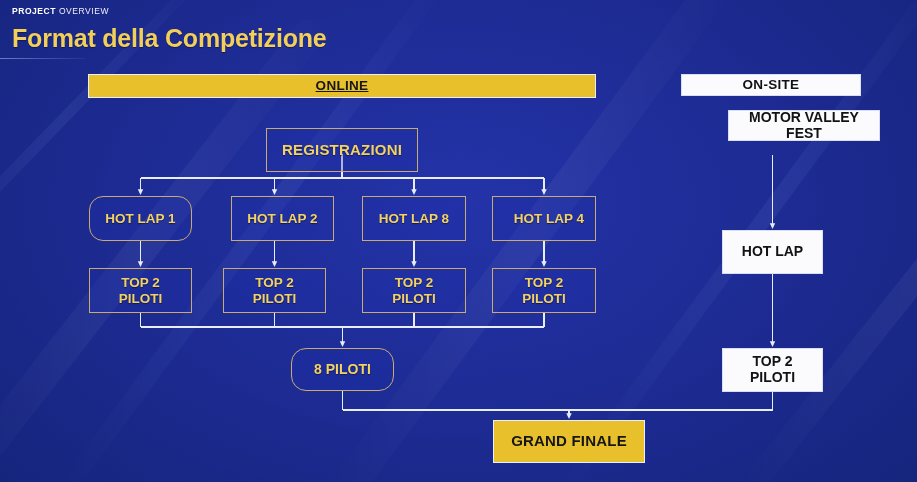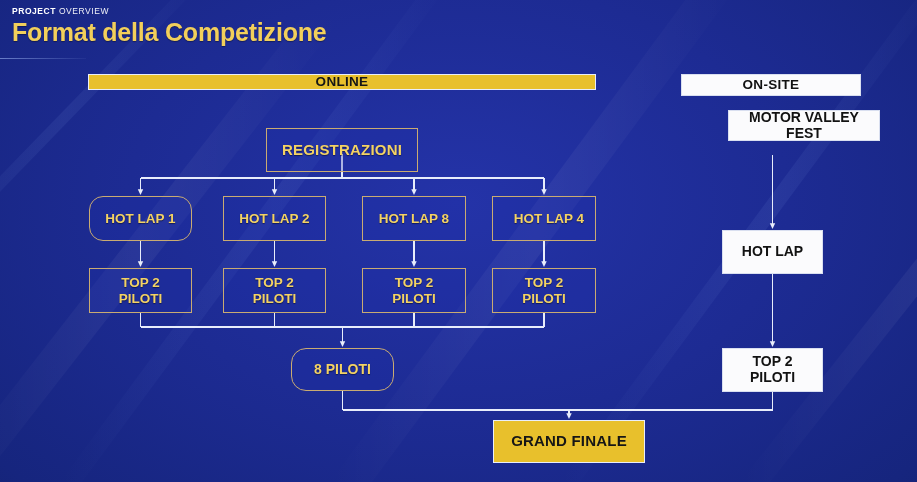--- a/index.html
+++ b/index.html
@@ -25,21 +25,21 @@
   
   #header { position:absolute; left:12px; top:6px; z-index:4; }
   #eyebrow {
     font-size:8.5px; letter-spacing:.55px; color:#ffffff;
     white-space:nowrap; line-height:11px;
   }
   #eyebrow .b { font-weight:bold; }
   #eyebrow .l { font-weight:normal; opacity:.93; }
   #title {
     font-size:25px; font-weight:bold; color:#f2cf5b;
-    letter-spacing:-.2px; line-height:30px; margin-top:0;
+    letter-spacing:-.2px; line-height:30px; margin-top:6px;
     white-space:nowrap;
     text-shadow:0 1px 1px rgba(0,0,0,.35);
   }
   #title-rule {
     position:absolute; left:0; top:58px; width:86px; height:1px;
     background:linear-gradient(to right, rgba(170,195,255,.55), rgba(170,195,255,.05));
     z-index:4;
   }
 
   
@@ -64,28 +64,28 @@
     color:#161616;
   }
   
   .node.white {
     background:#fbfbfd;
     border:1px solid #d9dff0;
     color:#121212;
   }
 
   
-  #banner-online { left:88px;  top:74px; width:508px; height:16px; font-size:13.5px; letter-spacing:.3px; }
+  #banner-online { left:88px;  top:74px; width:508px; height:24px; font-size:13.5px; letter-spacing:.3px;text-decoration:underline; }
   #banner-onsite { left:681px; top:74px; width:180px; height:22px; font-size:13.5px; letter-spacing:.3px; }
 
   
   #n-registrazioni { left:266px; top:128px; width:152px; height:44px; font-size:15px; letter-spacing:.2px; }
 
   #n-hotlap1 { left:89px;  top:196px; width:103px; height:45px; font-size:13.5px;border-radius:14px; }
-  #n-hotlap2 { left:223px; top:196px; width:103px; height:45px; font-size:13.5px; }
+  #n-hotlap2 { left:231px; top:196px; width:103px; height:45px; font-size:13.5px; }
   #n-hotlap3 { left:362px; top:196px; width:104px; height:45px; font-size:13.5px; }
   #n-hotlap4 { left:492px; top:196px; width:104px; height:45px; font-size:13.5px;padding-left:10px; }
 
   #n-top1 { left:89px;  top:268px; width:103px; height:45px; font-size:13.5px; }
   #n-top2 { left:223px; top:268px; width:103px; height:45px; font-size:13.5px; }
   #n-top3 { left:362px; top:268px; width:104px; height:45px; font-size:13.5px; }
   #n-top4 { left:492px; top:268px; width:104px; height:45px; font-size:13.5px; }
 
   #n-8piloti { left:291px; top:348px; width:103px; height:43px; font-size:14px;border-radius:15px; }
 

